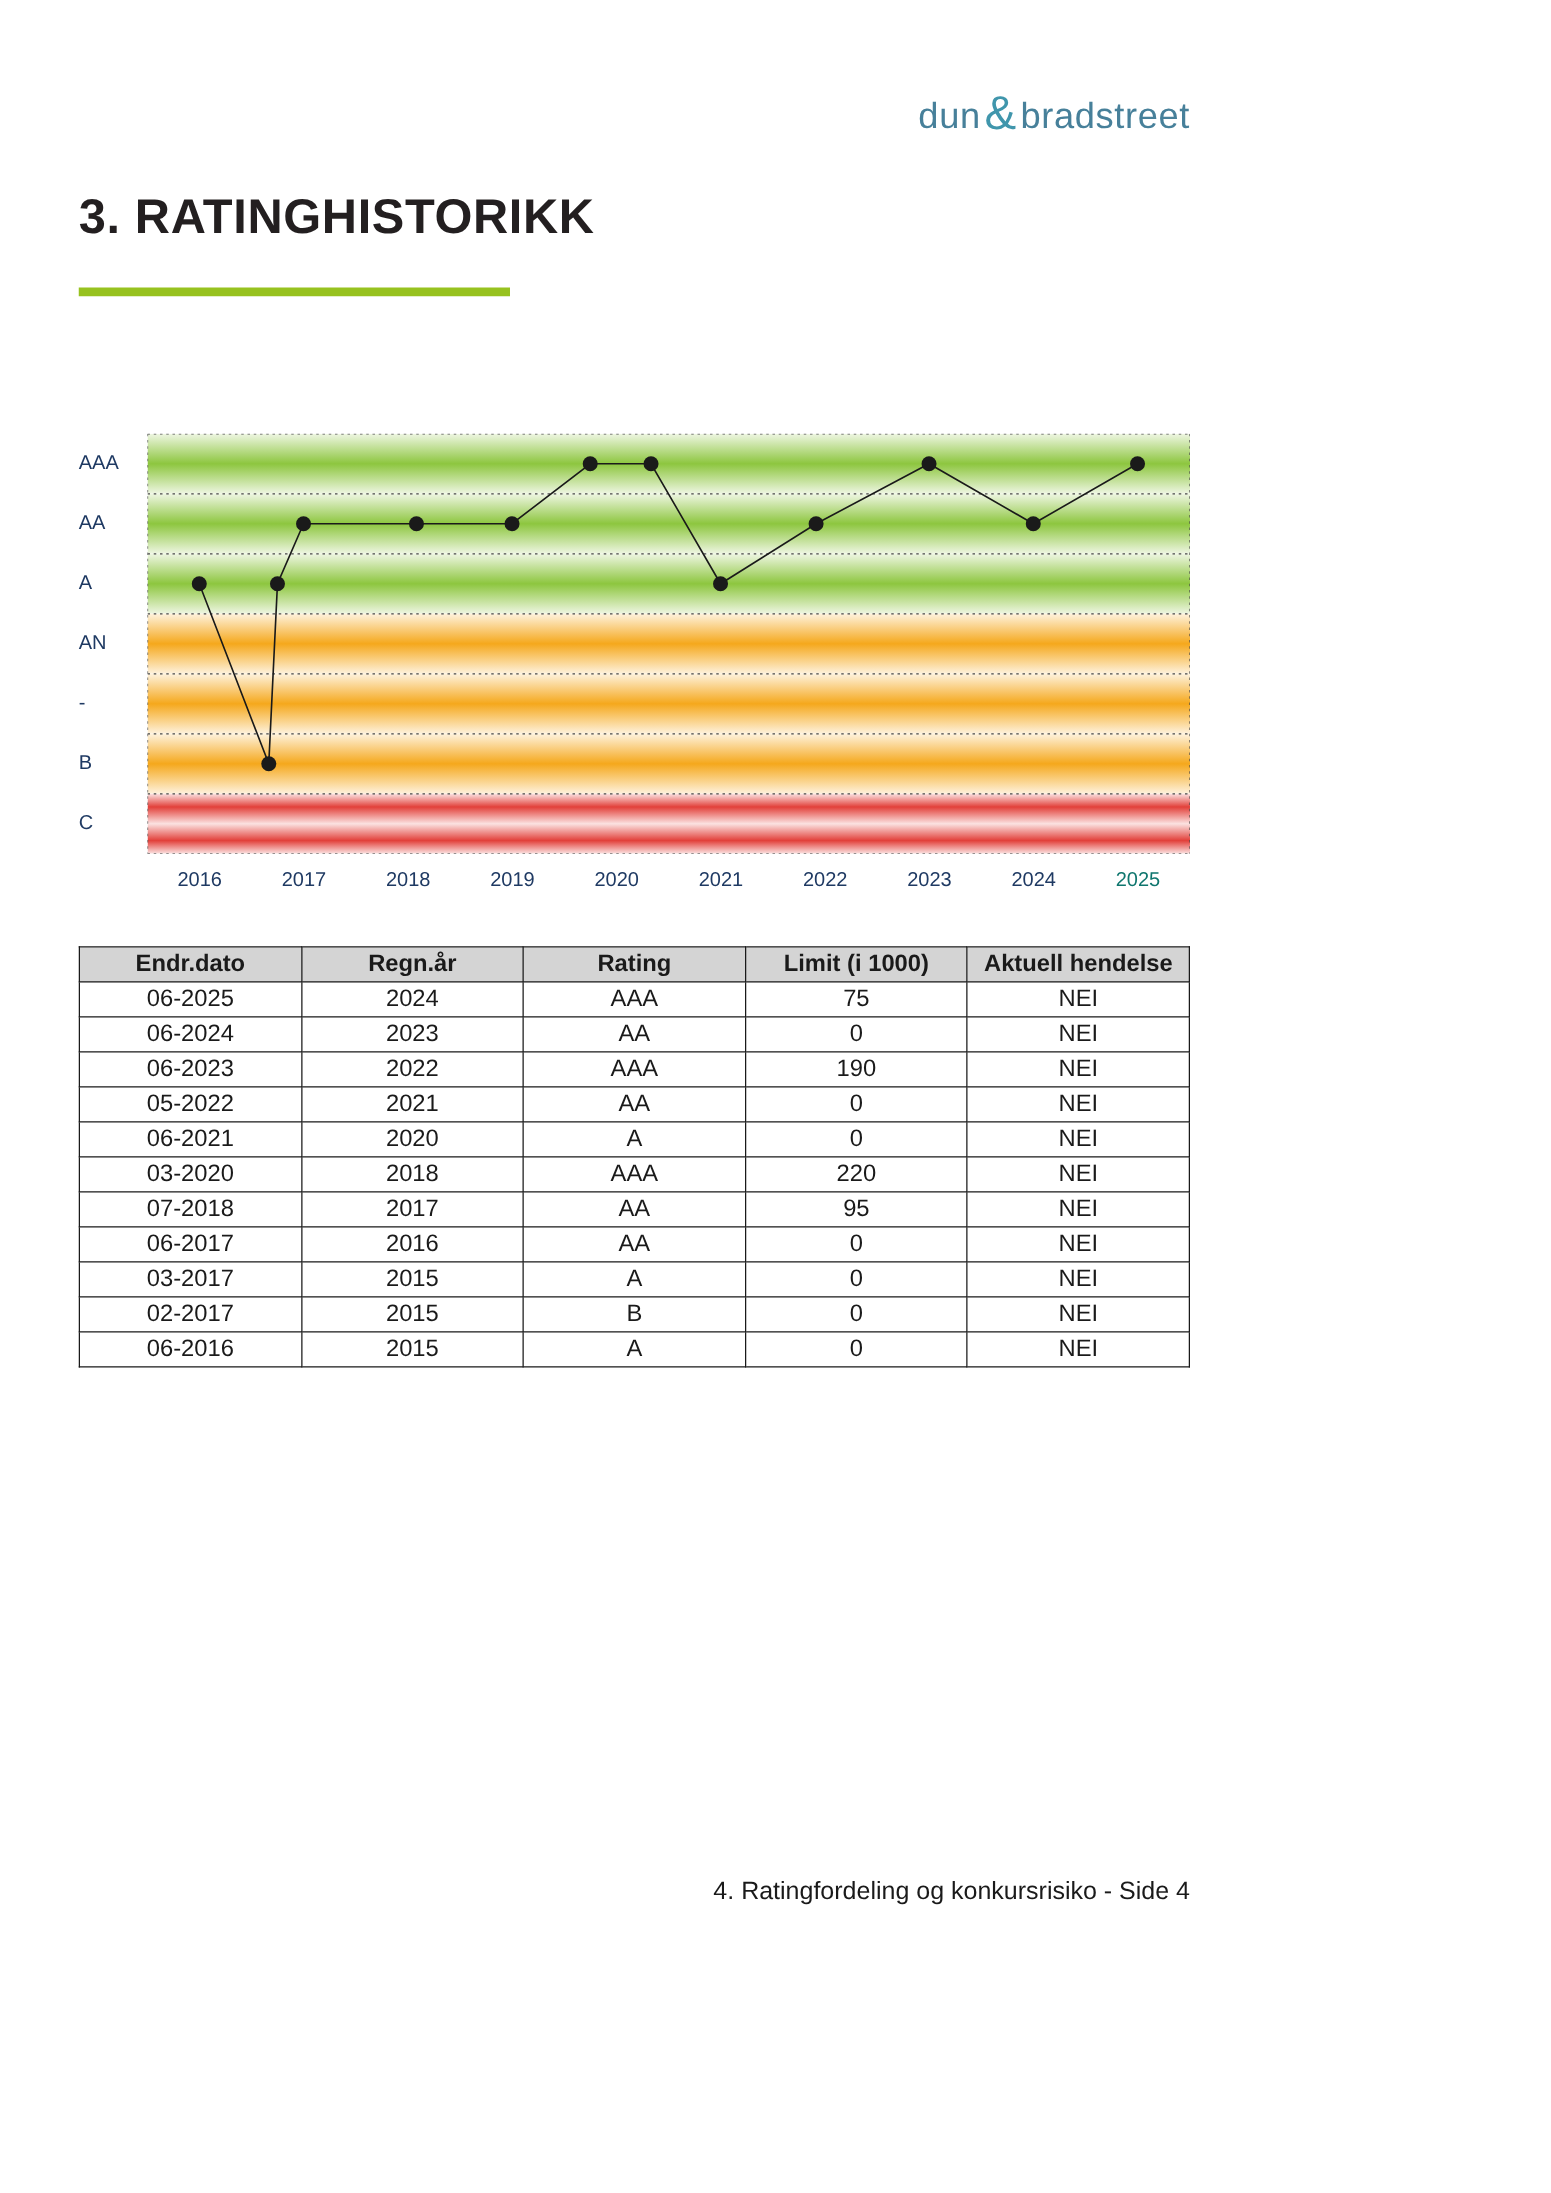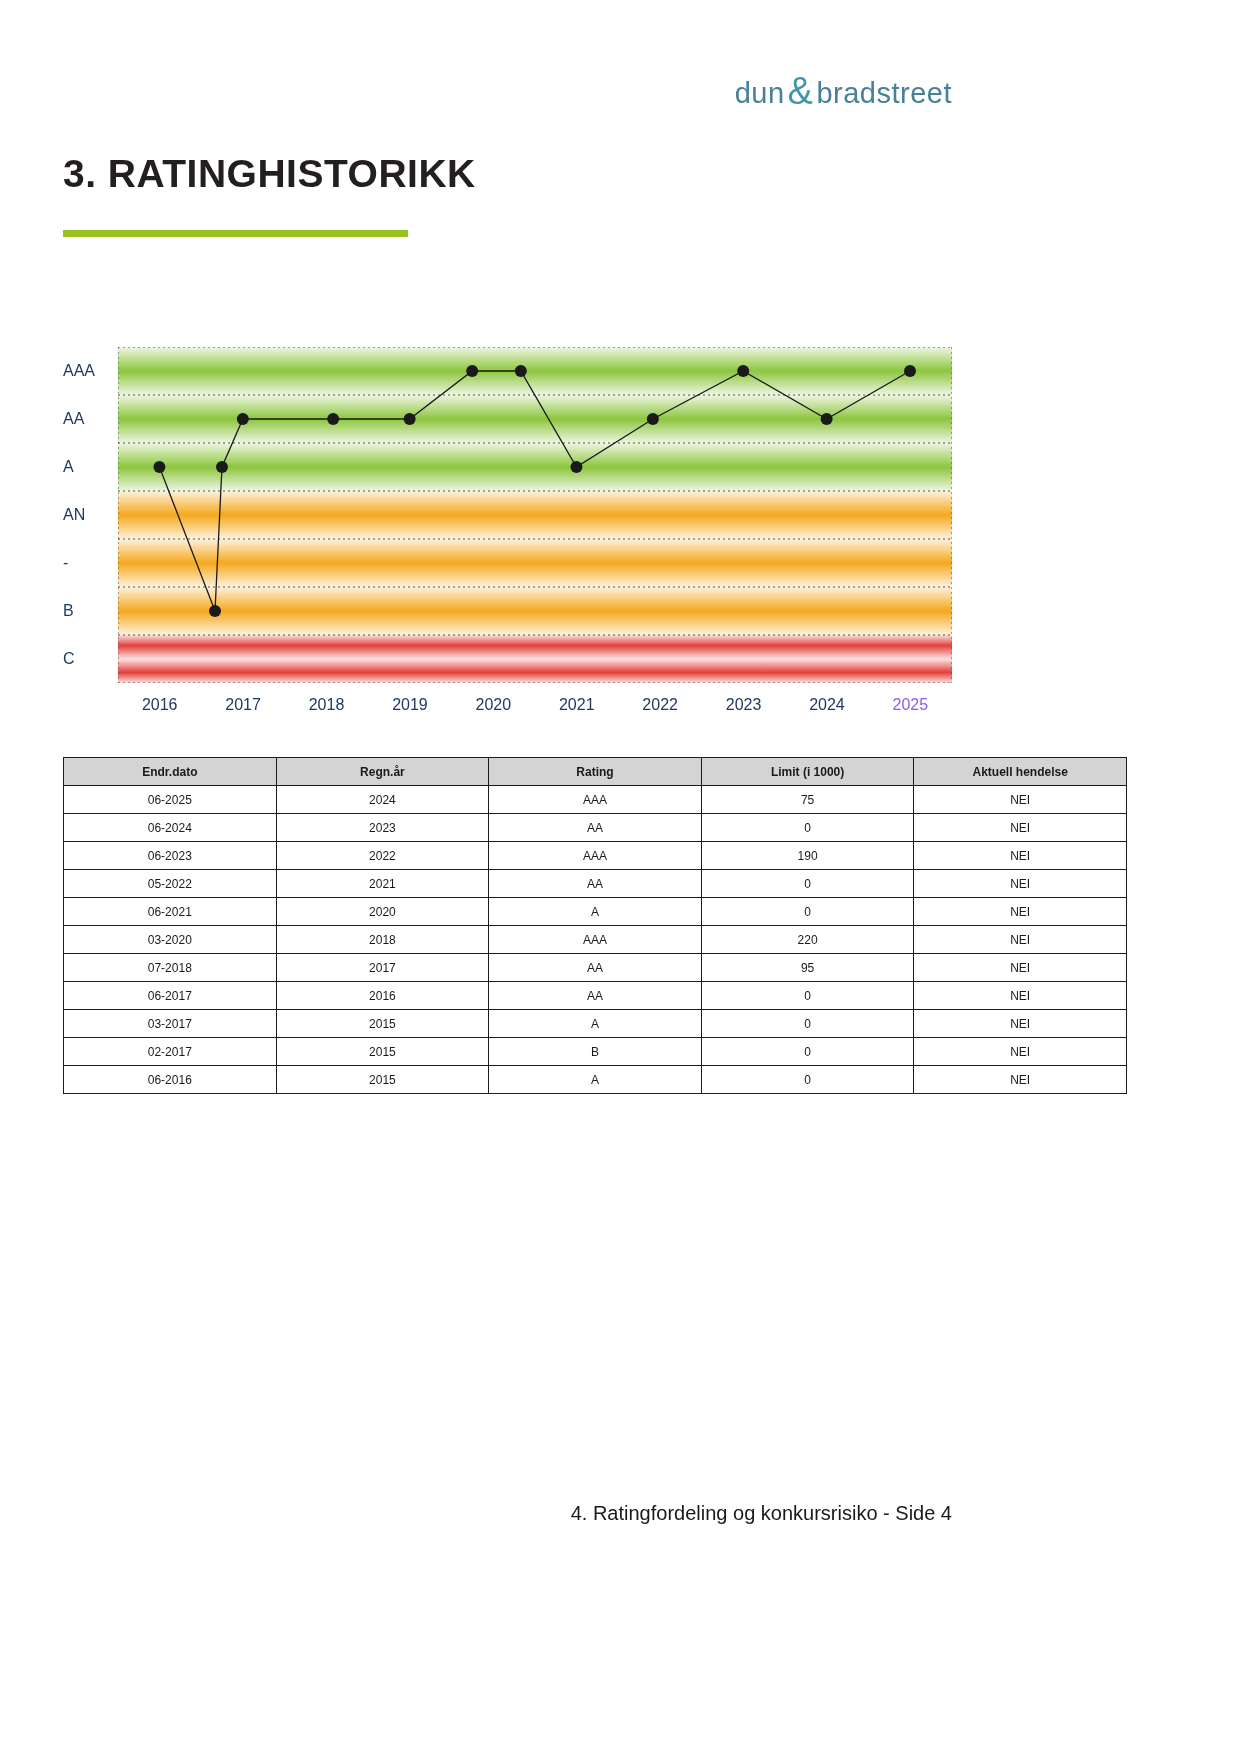--- a/index.html
+++ b/index.html
@@ -33,23 +33,23 @@
   }
   .x-axis-labels {
     position:absolute; left:118px; top:696px; width:834px;
     display:flex;
   }
   .xlab {
     flex:1; text-align:center; font-size:16px; color:#1F3A63;
   }
   .chart-svg { position:absolute; left:118px; top:347px; }
   table.rating-table {
-    position:absolute; left:63px; top:757px; width:1064px;
+    position:absolute; left:63px; top:757px; width:889px;
     border-collapse:collapse; table-layout:fixed;
-    font-size:12px;
+    font-size:19px;
   }
   table.rating-table th, table.rating-table td {
     border:1px solid #1a1a1a; text-align:center;
     height:28px; padding:2px 4px;
   }
   table.rating-table th { background:#D4D4D4; font-weight:bold; }
   table.rating-table td { background:#ffffff; }
   .page-footer {
     position:absolute; right:289px; top:1502px;
     font-size:20px; color:#1a1a1a;
@@ -132,21 +132,21 @@
   <div class="x-axis-labels">
       <div class="xlab" style="color: rgb(31, 58, 99);">2016</div>
       <div class="xlab" style="color: rgb(31, 58, 99);">2017</div>
       <div class="xlab" style="color: rgb(31, 58, 99);">2018</div>
       <div class="xlab" style="color: rgb(31, 58, 99);">2019</div>
       <div class="xlab" style="color: rgb(31, 58, 99);">2020</div>
       <div class="xlab" style="color: rgb(31, 58, 99);">2021</div>
       <div class="xlab" style="color: rgb(31, 58, 99);">2022</div>
       <div class="xlab" style="color: rgb(31, 58, 99);">2023</div>
       <div class="xlab" style="color: rgb(31, 58, 99);">2024</div>
-      <div class="xlab" style="color: #8b5cf6;">2025</div>
+      <div class="xlab" style="color: #0f766e;">2025</div>
     </div>
 </div>
 
 <table class="rating-table">
   <thead>
     <tr>
         <th>Endr.dato</th>
         <th>Regn.år</th>
         <th>Rating</th>
         <th>Limit (i 1000)</th>

